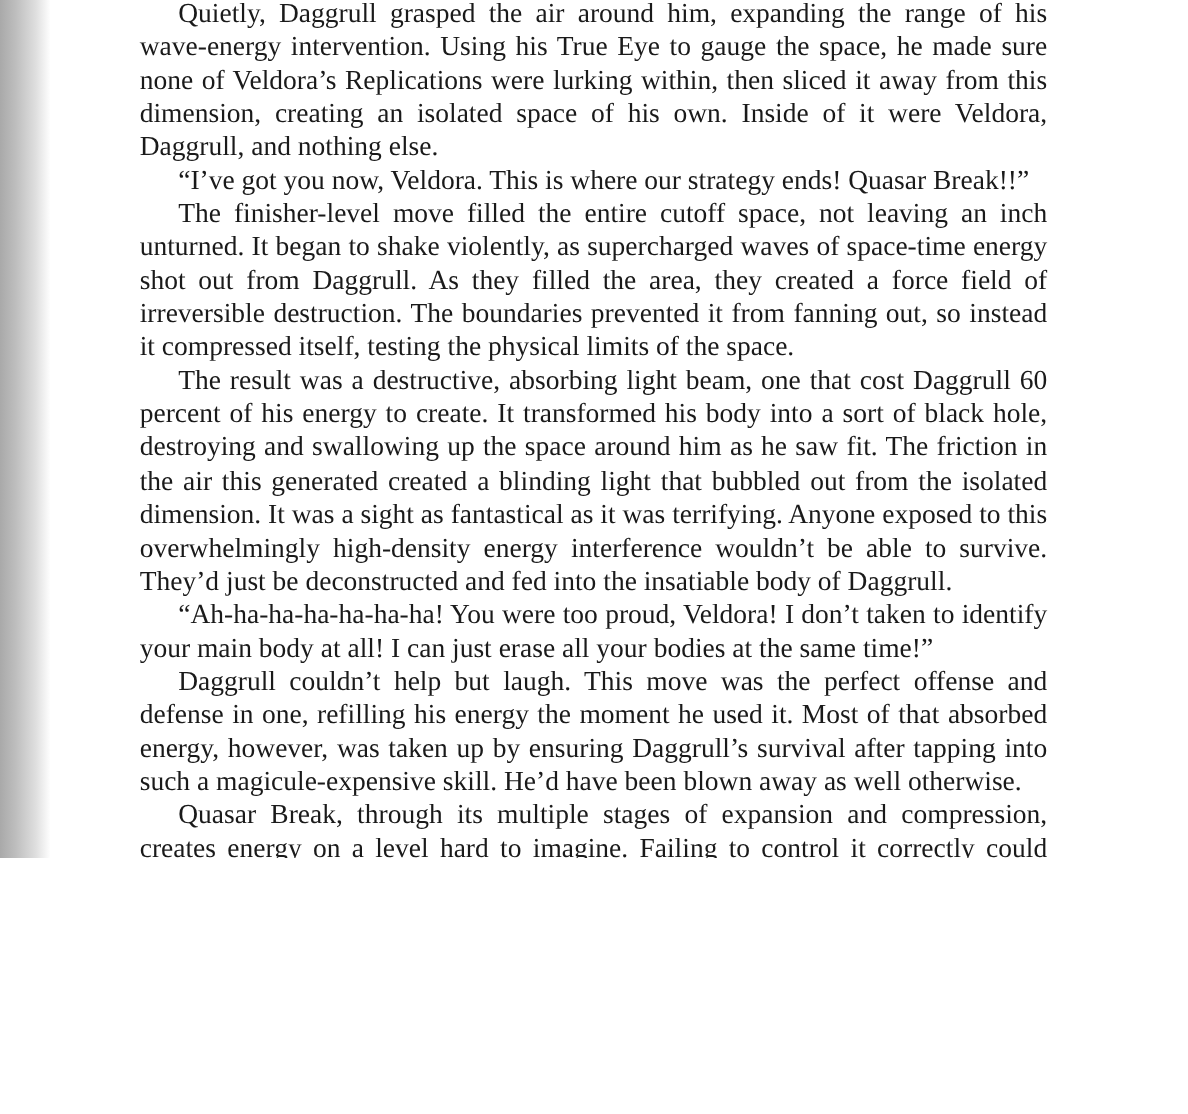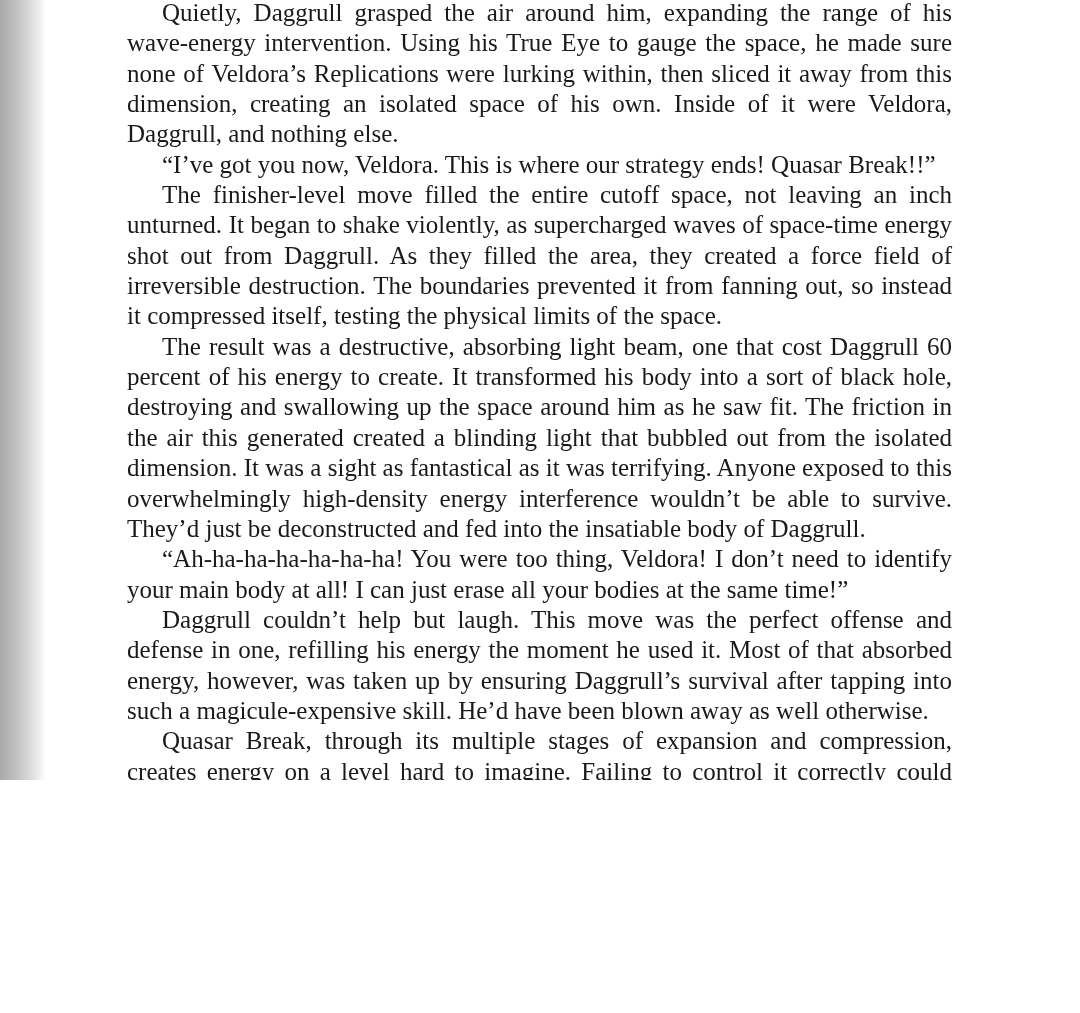--- a/index.html
+++ b/index.html
@@ -54,17 +54,17 @@
 <body>
 
 <div class="page">
   <div class="left-shadow"></div>
   <div class="right-edge"></div>
   <div class="text-column">
     <p class="para">Quietly, Daggrull grasped the air around him, expanding the range of his wave-energy intervention. Using his True Eye to gauge the space, he made sure none of Veldora’s Replications were lurking within, then sliced it away from this dimension, creating an isolated space of his own. Inside of it were Veldora, Daggrull, and nothing else.</p>
     <p class="para">“I’ve got you now, Veldora. This is where our strategy ends! Quasar Break!!”</p>
     <p class="para">The finisher-level move filled the entire cutoff space, not leaving an inch unturned. It began to shake violently, as supercharged waves of space-time energy shot out from Daggrull. As they filled the area, they created a force field of irreversible destruction. The boundaries prevented it from fanning out, so instead it compressed itself, testing the physical limits of the space.</p>
     <p class="para">The result was a destructive, absorbing light beam, one that cost Daggrull 60 percent of his energy to create. It transformed his body into a sort of black hole, destroying and swallowing up the space around him as he saw fit. The friction in the air this generated created a blinding light that bubbled out from the isolated dimension. It was a sight as fantastical as it was terrifying. Anyone exposed to this overwhelmingly high-density energy interference wouldn’t be able to survive. They’d just be deconstructed and fed into the insatiable body of Daggrull.</p>
-    <p class="para">“Ah-ha-ha-ha-ha-ha-ha! You were too thing, Veldora! I don’t need to identify your main body at all! I can just erase all your bodies at the same time!”</p>
+    <p class="para">“Ah-ha-ha-ha-ha-ha-ha! You were too proud, Veldora! I don’t taken to identify your main body at all! I can just erase all your bodies at the same time!”</p>
     <p class="para">Daggrull couldn’t help but laugh. This move was the perfect offense and defense in one, refilling his energy the moment he used it. Most of that absorbed energy, however, was taken up by ensuring Daggrull’s survival after tapping into such a magicule-expensive skill. He’d have been blown away as well otherwise.</p>
     <p class="para">Quasar Break, through its multiple stages of expansion and compression, creates energy on a level hard to imagine. Failing to control it correctly could result in the whole thing blowing up in Daggrull’s face. It was obviously a onetime skill, not something he could fire off in rapid succession…but once he launched it, victory was guaranteed. Veldora put up a great strategy, but even he</p>
   </div>
 </div>
 
 </body></html>

